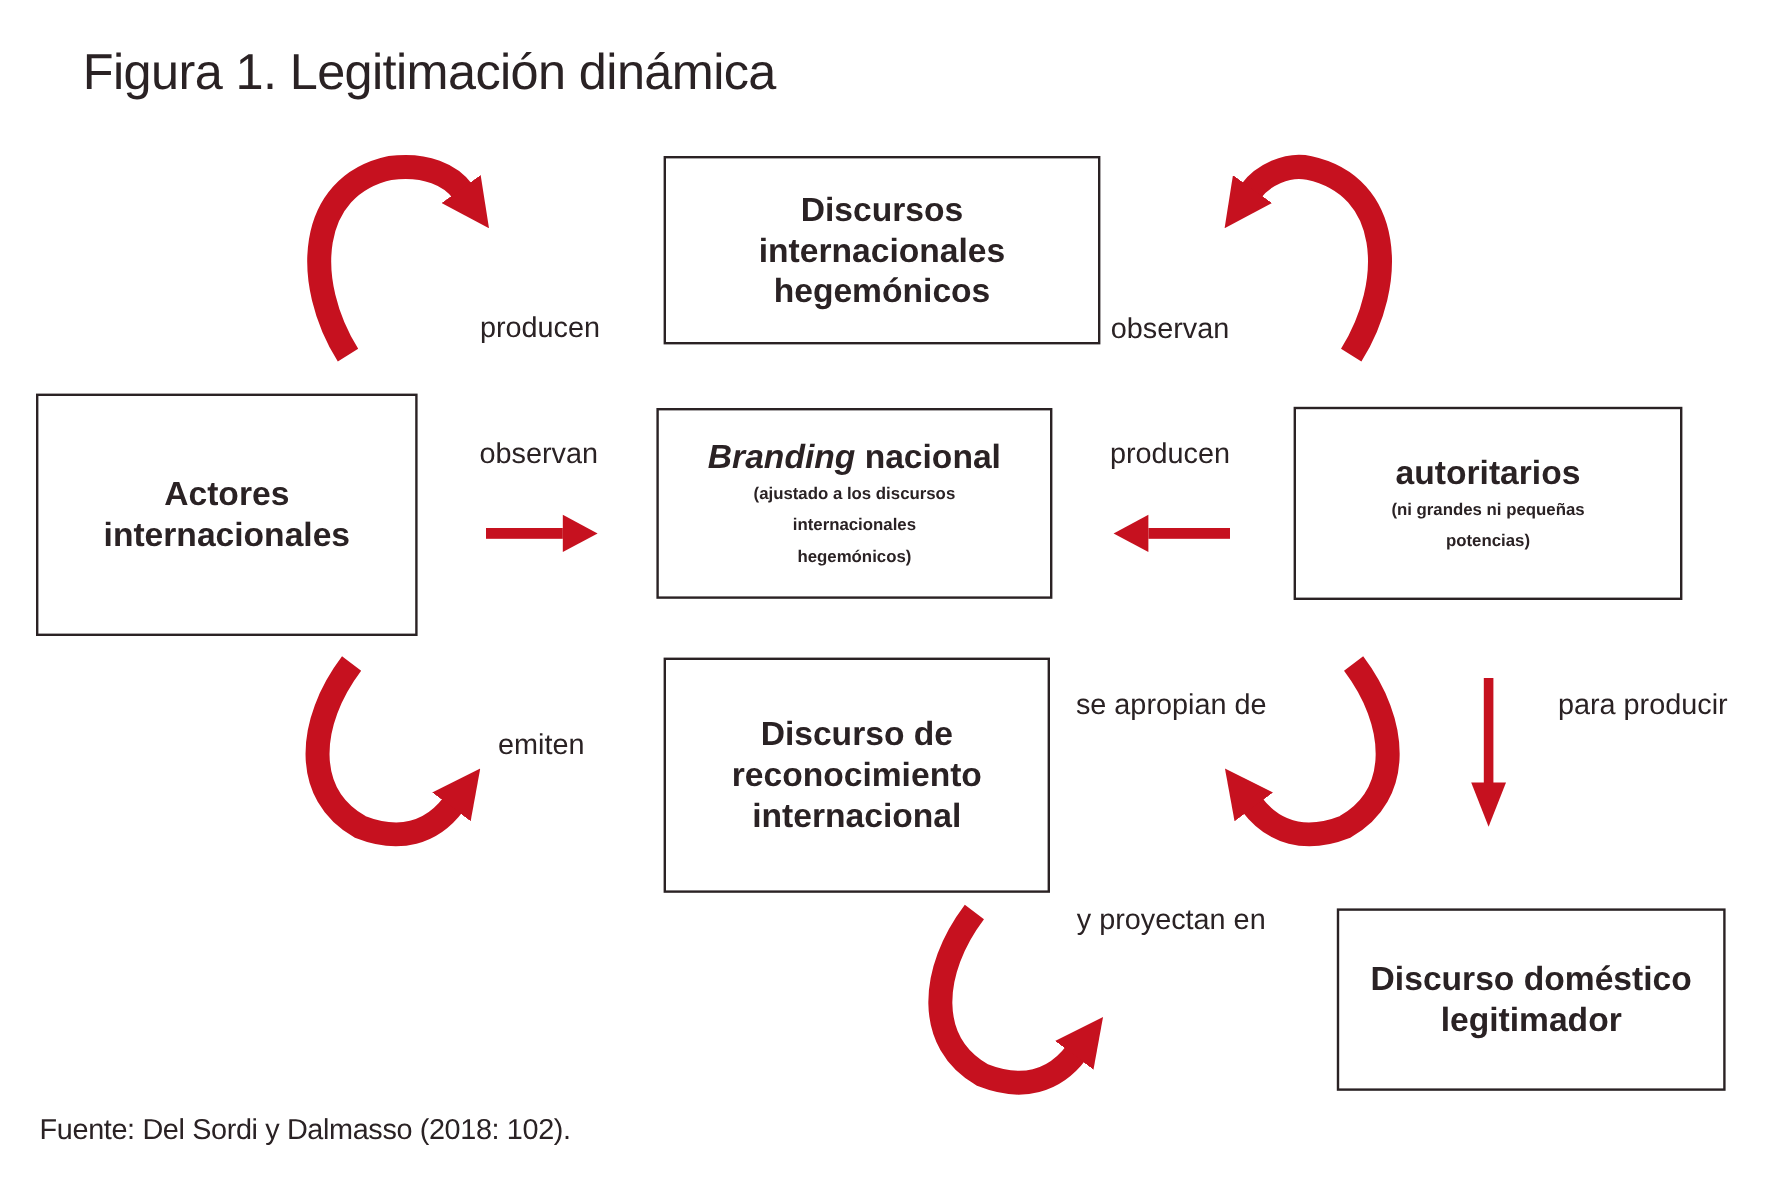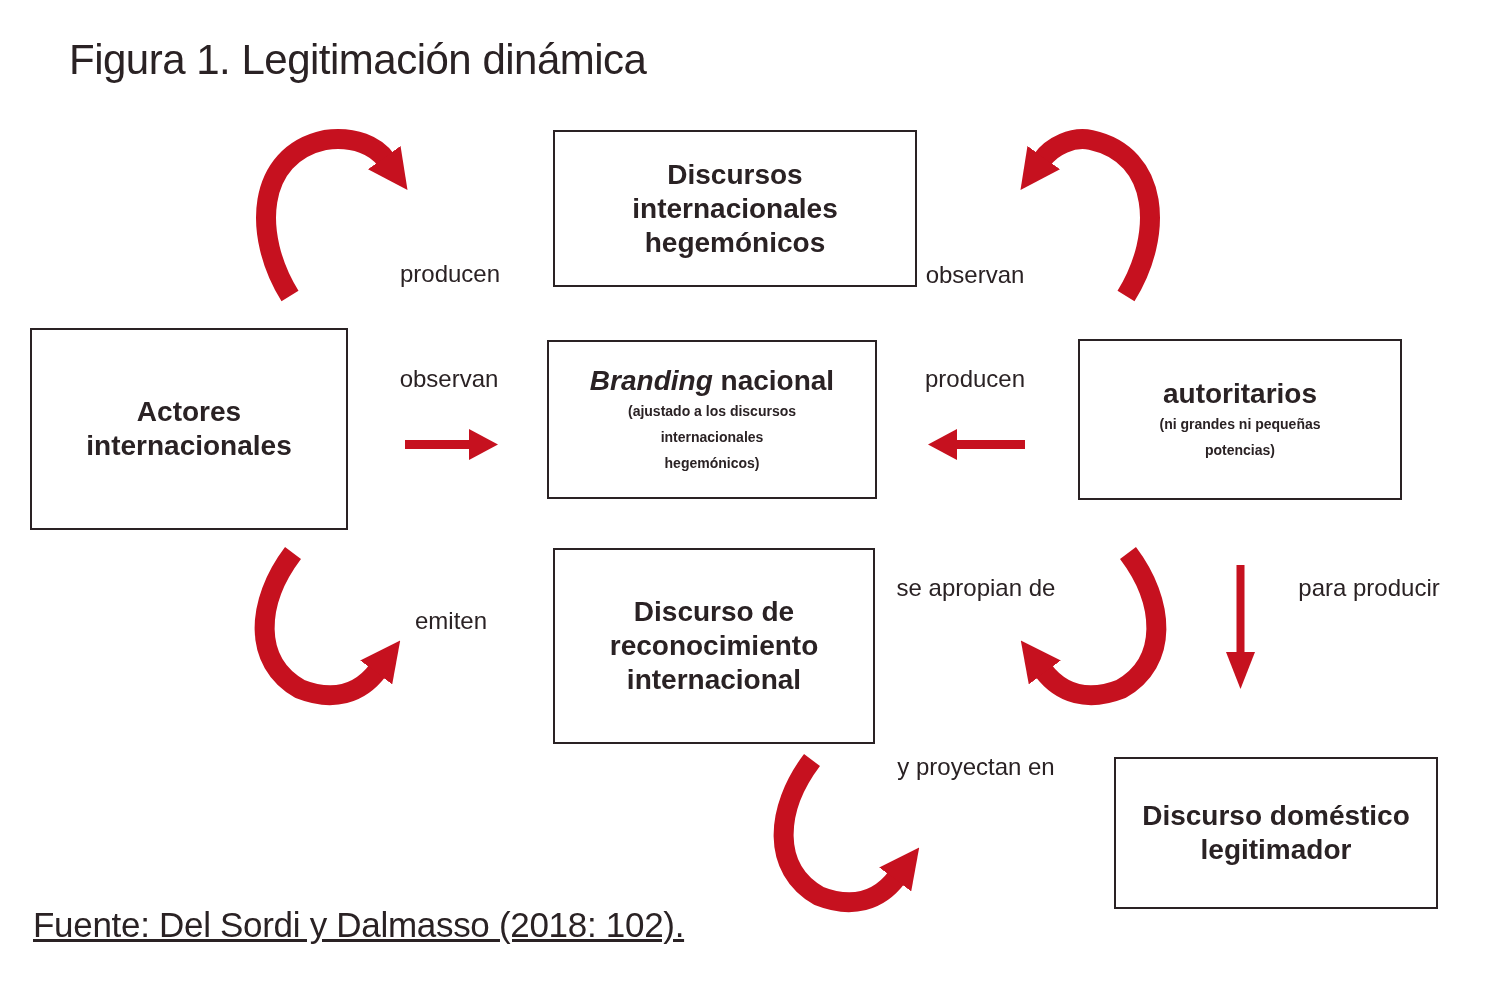--- a/index.html
+++ b/index.html
@@ -37,23 +37,23 @@
   }
   .box-line{font-size:28px;font-weight:bold;line-height:34px;display:block;}
   .box-sub{font-size:14px;font-weight:bold;line-height:26px;display:block;}
   .box-title em{font-style:italic;}
   .box-title{font-size:28px;font-weight:bold;line-height:34px;display:block;}
   .flow-label{
     position:absolute;transform:translate(-50%,-50%);
     font-size:24px;font-weight:400;color:var(--ink);white-space:nowrap;
   }
   .source{
-    position:absolute;left:33px;top:905px;
-    font-size:35px;font-weight:400;letter-spacing:-0.3px;
-    color:var(--ink);white-space:nowrap;text-decoration:underline;
+    position:absolute;left:33px;top:928px;
+    font-size:24px;font-weight:400;letter-spacing:-0.3px;
+    color:var(--ink);white-space:nowrap;
   }
 </style>
 </head>
 <body>
 
 <div class="canvas">
 
   <div class="fig-title">Figura 1. Legitimación dinámica</div>
 
   <svg class="arrows" viewBox="0 0 1488 998" width="1488" height="998" xmlns="http://www.w3.org/2000/svg">

